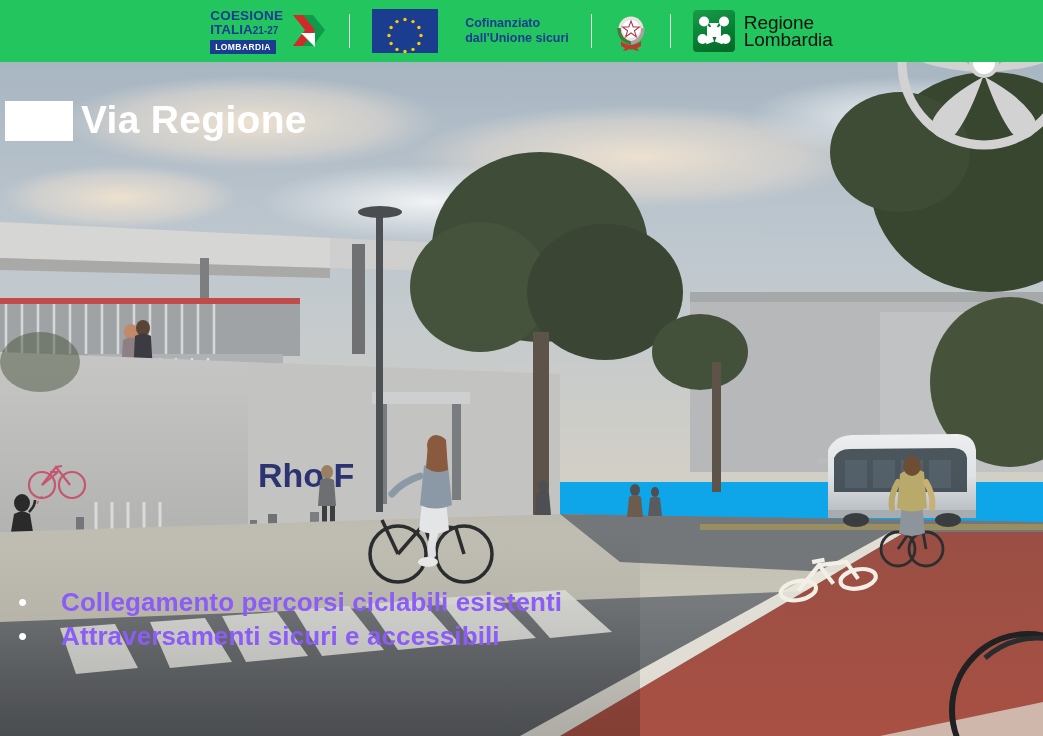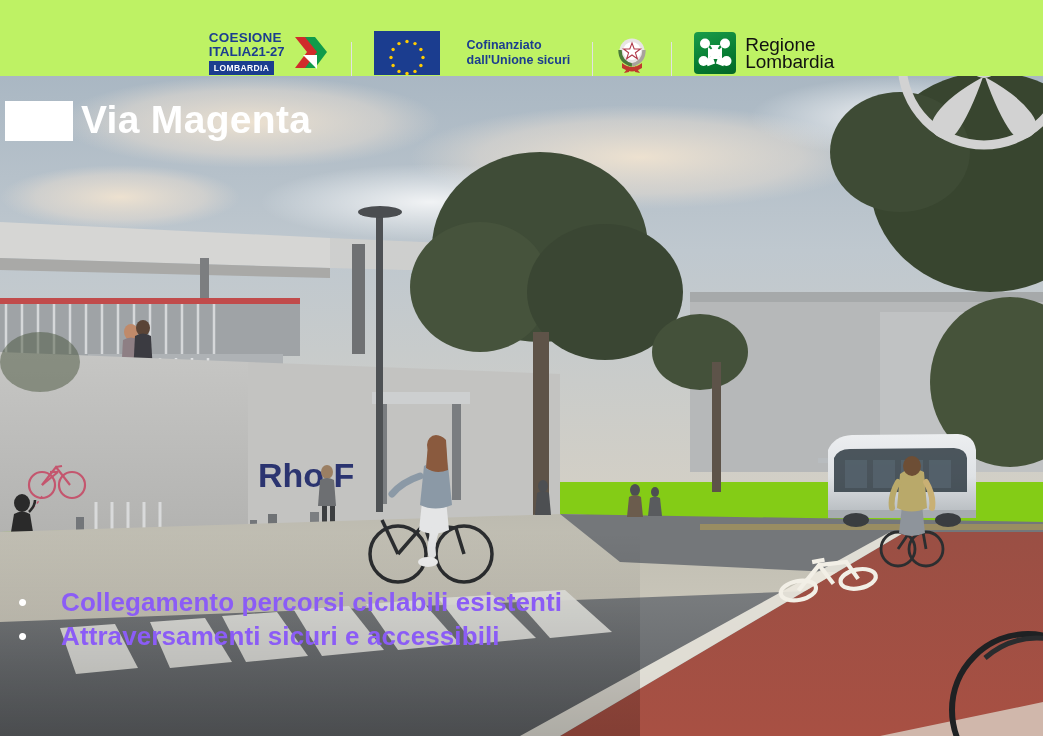--- a/index.html
+++ b/index.html
@@ -19,24 +19,24 @@
     height: 736px;
     overflow: hidden;
     background: #ffffff;
   }
 
   
   .logo-band {
     position: absolute;
     top: 0; left: 0;
     width: 1043px;
-    height: 76px;
-    background: #bef264;
+    height: 62px;
+    background: #22c55e;
     display: flex;
-    align-items: flex-end;
+    align-items: center;
     justify-content: center;
     gap: 0px;
     z-index: 40;
   }
   .logo-group {
     display: flex;
     align-items: center;
     height: 46px;
   }
 
@@ -57,21 +57,21 @@
   }
   .coesione-text { display: flex; flex-direction: column; gap: 1px; }
   .coes-l1 {
     font-size: 13.5px; font-weight: bold; color: #1b3d8f;
     letter-spacing: 0.2px; line-height: 13px;
   }
   .coes-l2 {
     font-size: 13.5px; font-weight: bold; color: #1b3d8f;
     line-height: 13px; display: flex; align-items: baseline; gap: 0;
   }
-  .coes-yrs { font-size: 13px; font-weight: bold; }
+  .coes-yrs { font-size: 10px; font-weight: bold; }
   .coes-lomb {
     margin-top: 2px;
     background: #1b3d8f;
     color: #ffffff;
     font-size: 8.5px;
     font-weight: bold;
     letter-spacing: 0.4px;
     padding: 2px 5px 2px 5px;
     display: inline-block;
     width: fit-content;
@@ -105,21 +105,21 @@
     font-size: 19px; color: #111111; line-height: 17px;
     white-space: nowrap; letter-spacing: -0.1px;
   }
 
   
   .photo {
     position: absolute;
     left: 0; top: 62px;
     width: 1043px; height: 674px;
     overflow: hidden;
-    background: #84cc16;
+    background: #0ea5e9;
   }
   .photo svg { display: block; width: 1043px; height: 674px; }
 
   
   .title-block {
     position: absolute;
     left: 5px; top: 101px;
     width: 68px; height: 40px;
     background: #ffffff;
     z-index: 30;
@@ -584,21 +584,21 @@
         <path d="M171 73 q5 13 -9 19 q-21 9 -60 12 q27 -26 46 -34 q16 -7 23 3 Z"></path>
         <path d="M142 168 q-11 8 -20 -4 q-13 -18 -26 -55 q33 18 46 36 q11 15 0 23 Z"></path>
         <path d="M48 168 q-11 -8 0 -23 q13 -18 46 -36 q-13 37 -26 55 q-9 12 -20 4 Z"></path>
         <path d="M19 73 q7 -10 23 -3 q19 8 46 34 q-39 -3 -60 -12 q-14 -6 -9 -19 Z"></path>
       </g>
       <circle cx="95" cy="95" r="11" fill="#ffffff"></circle>
     </svg>
   </div>
 
   <div class="title-block"></div>
-  <div class="title-text">Via Magenta</div>
+  <div class="title-text">Via Regione</div>
 
   <div class="bullets">
     <div class="bullet-row">
       <span class="bullet-dot">•</span>
       <span class="bullet-label">Collegamento percorsi ciclabili esistenti</span>
     </div>
     <div class="bullet-row">
       <span class="bullet-dot">•</span>
       <span class="bullet-label">Attraversamenti sicuri e accessibili</span>
     </div>

